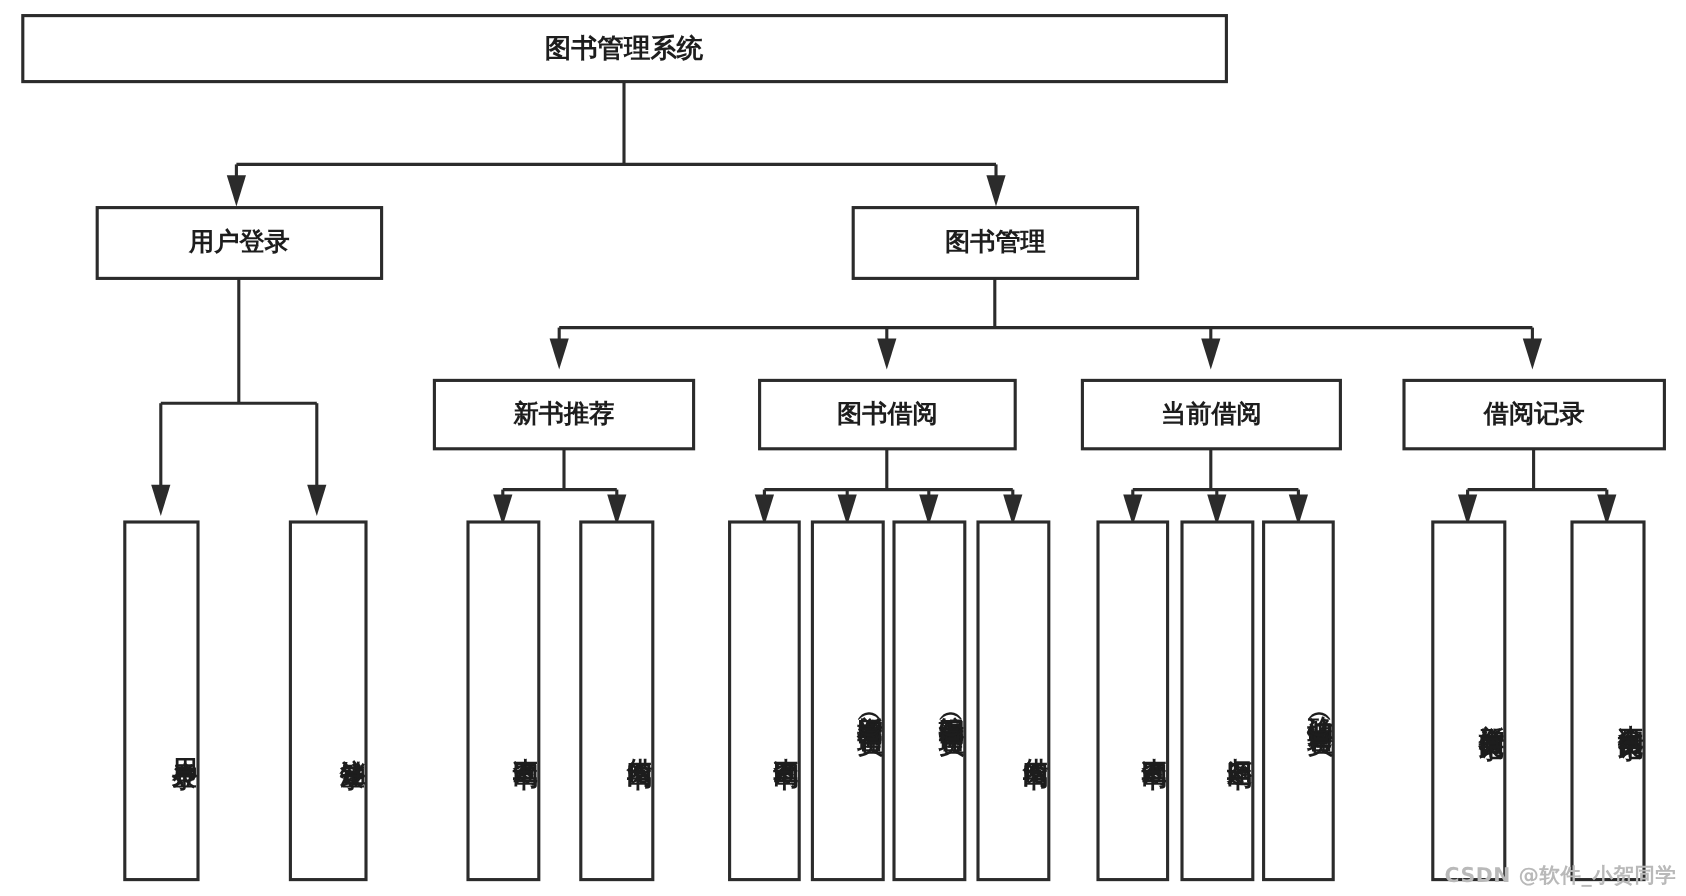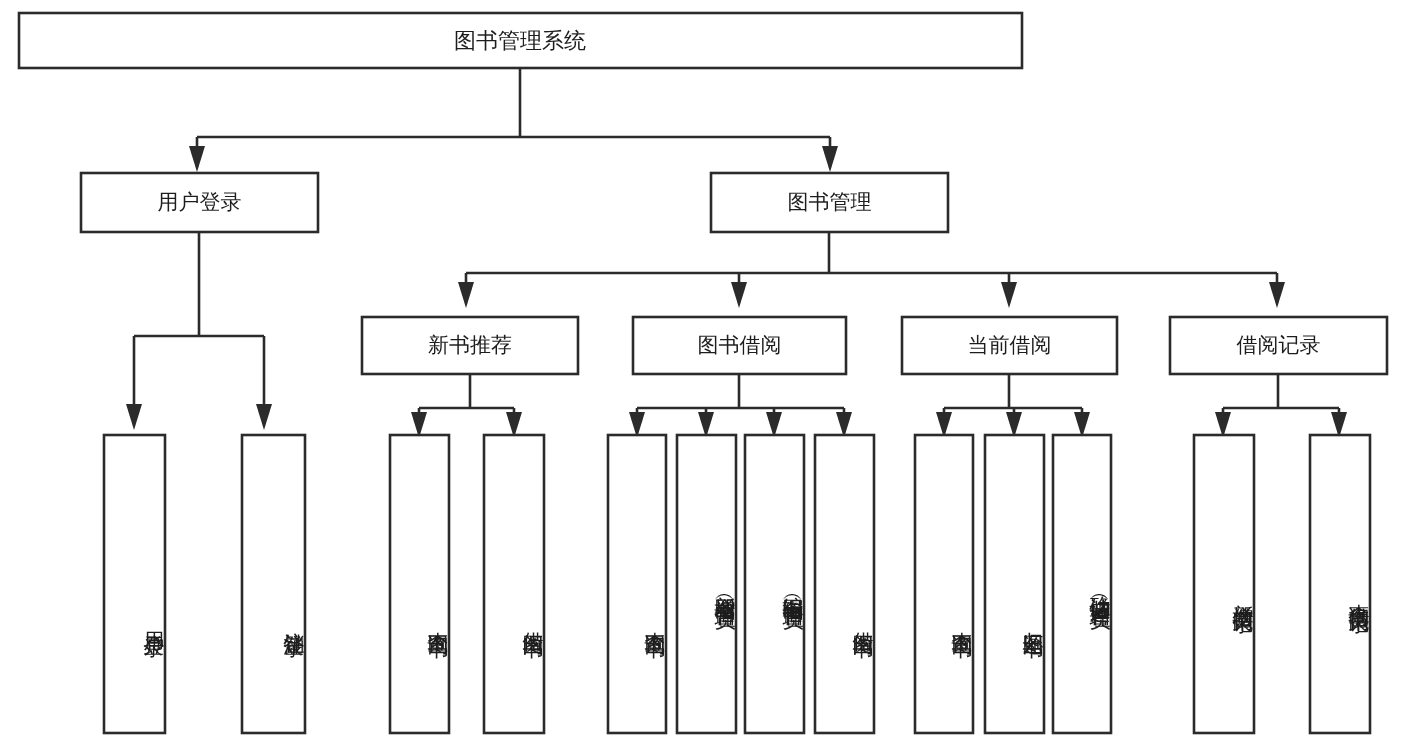--- a/index.html
+++ b/index.html
@@ -11,20 +11,21 @@
     width: 1405px;
     height: 747px;
     font-family: "DejaVu Sans", "Liberation Sans", sans-serif;
     overflow: hidden;
   }
   #diagram-root {
     position: relative;
     width: 1405px;
     height: 747px;
     background: #ffffff;
+    font-weight: bold;
   }
   svg.flow {
     position: absolute;
     top: 0;
     left: 0;
     width: 1405px;
     height: 747px;
   }
   .node-box {
     fill: #ffffff;
@@ -224,14 +225,15 @@
   <div class="vlabel" style="left:745px; top:443px; width:59px; height:290px;">编辑图书（管理员）</div>
   <div class="vlabel" style="left:815px; top:505px; width:59px; height:228px;">借阅图书</div>
 
   <div class="vlabel" style="left:915px; top:505px; width:58px; height:228px;">查询图书</div>
   <div class="vlabel" style="left:985px; top:505px; width:59px; height:228px;">归还图书</div>
   <div class="vlabel" style="left:1053px; top:443px; width:58px; height:290px;">确认归还（管理员）</div>
 
   <div class="vlabel" style="left:1194px; top:452px; width:60px; height:281px;">新增借阅记录</div>
   <div class="vlabel" style="left:1310px; top:452px; width:60px; height:281px;">查询借阅记录</div>
 
+  <div class="watermark">CSDN @软件_小贺同学</div>
 
 </div>
 
 </body></html>

